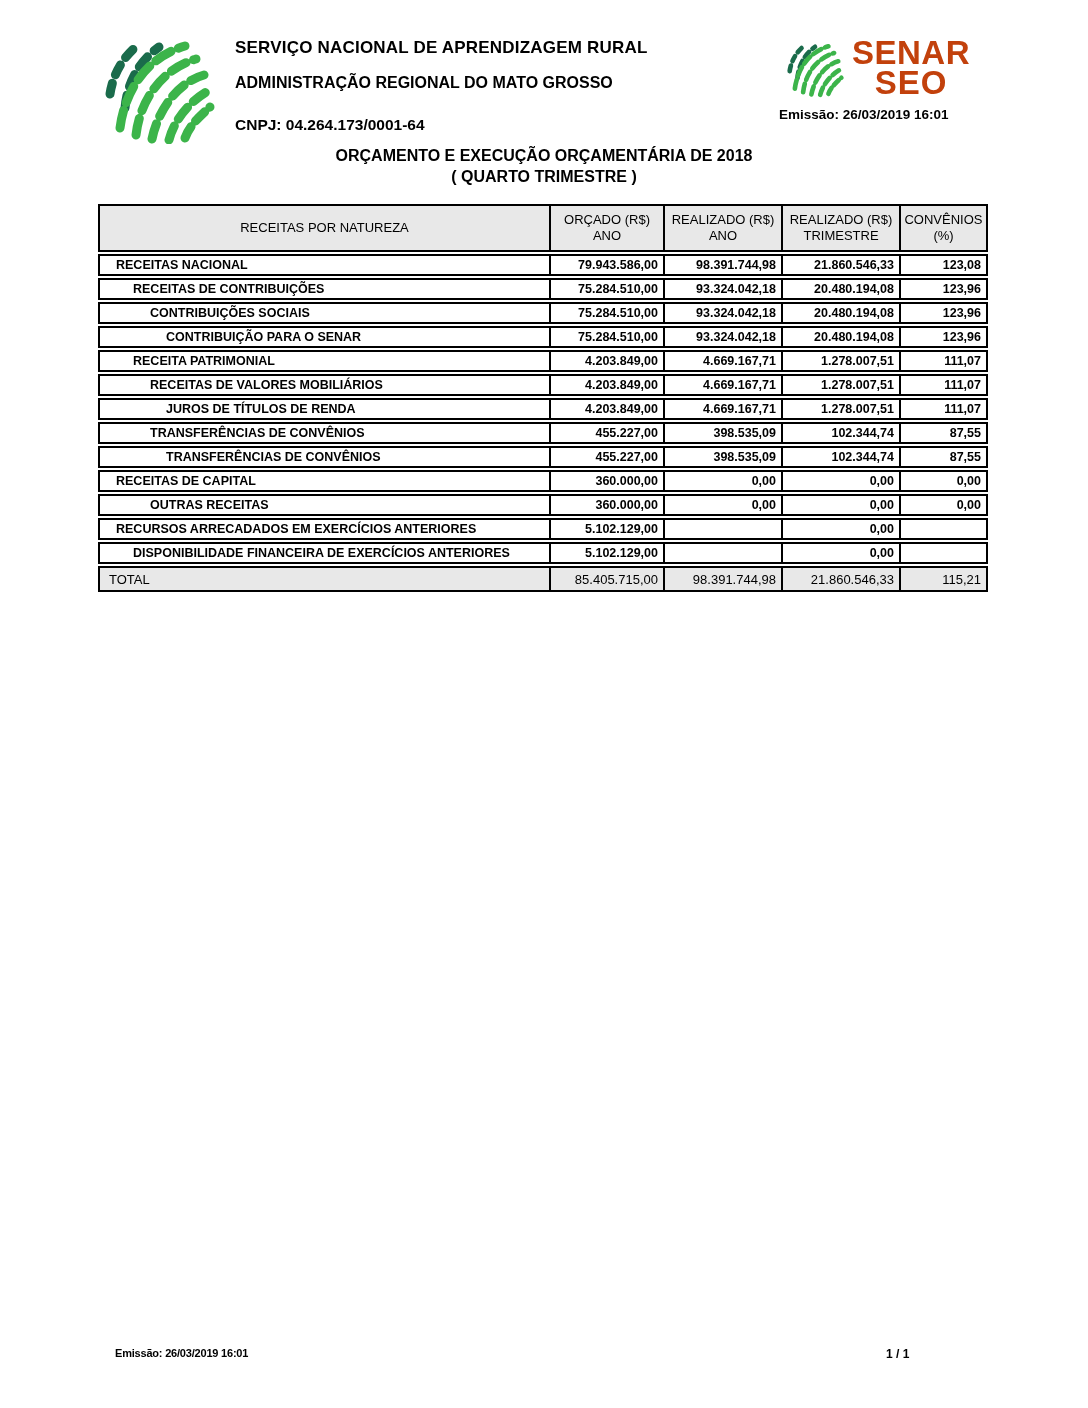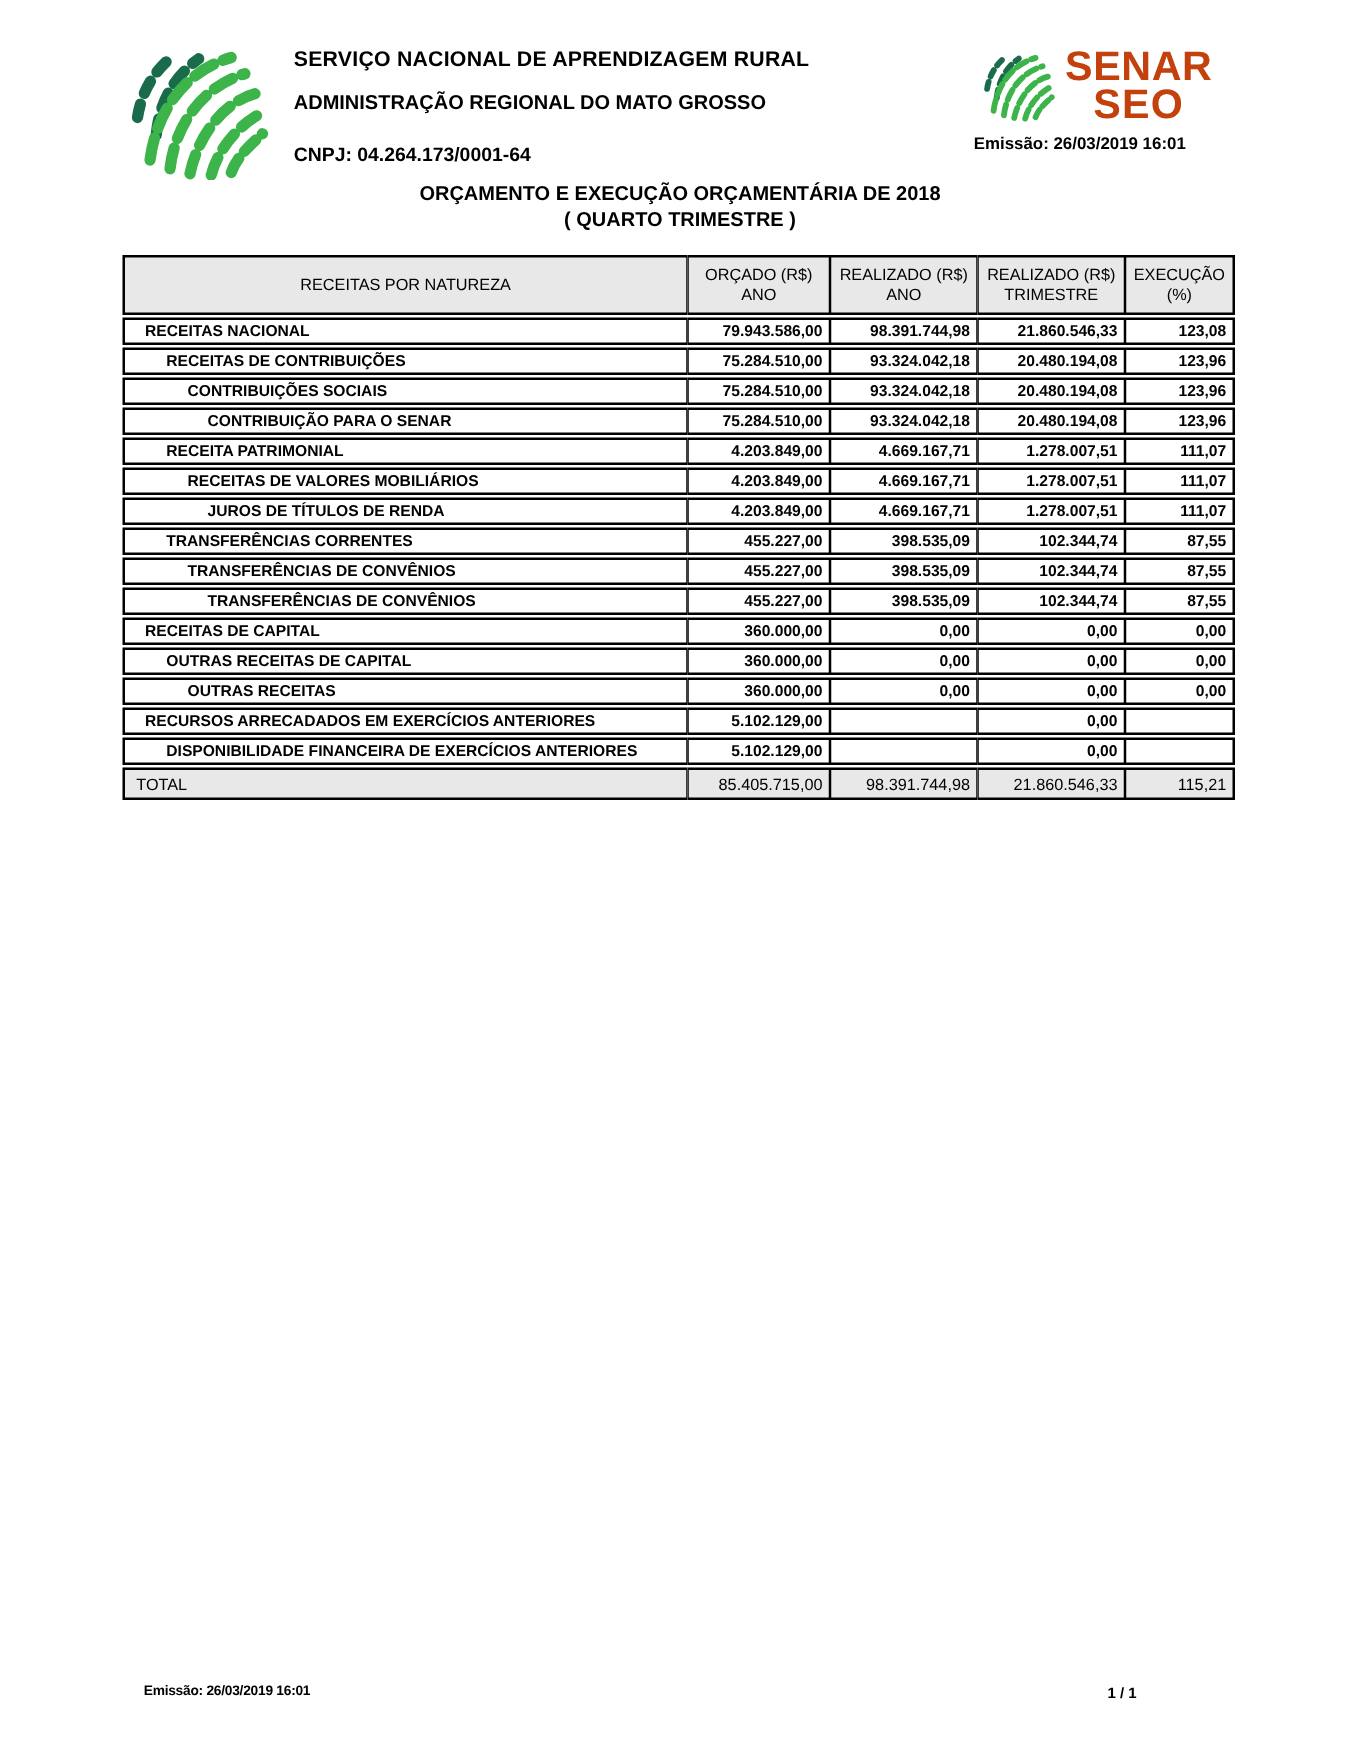--- a/index.html
+++ b/index.html
@@ -144,21 +144,21 @@
       <col style="width:118px">
       <col style="width:118px">
       <col style="width:88px">
     </colgroup>
     <thead>
       <tr>
         <th><span>RECEITAS POR NATUREZA</span></th>
         <th><span>ORÇADO (R$)</span><br><span>ANO</span></th>
         <th><span>REALIZADO (R$)</span><br><span>ANO</span></th>
         <th><span>REALIZADO (R$)</span><br><span>TRIMESTRE</span></th>
-        <th><span>EXECUÇÃO</span><br><span>(%)</span></th>
+        <th><span>CONVÊNIOS</span><br><span>(%)</span></th>
       </tr>
     </thead>
     <tbody id="rows-body">
         <tr>
           <td class="name ind1">RECEITAS NACIONAL</td>
           <td class="num">79.943.586,00</td>
           <td class="num">98.391.744,98</td>
           <td class="num">21.860.546,33</td>
           <td class="num">123,08</td>
         </tr>
@@ -198,49 +198,35 @@
           <td class="num">111,07</td>
         </tr>
         <tr>
           <td class="name ind4">JUROS DE TÍTULOS DE RENDA</td>
           <td class="num">4.203.849,00</td>
           <td class="num">4.669.167,71</td>
           <td class="num">1.278.007,51</td>
           <td class="num">111,07</td>
         </tr>
         <tr>
-          <td class="name ind2">TRANSFERÊNCIAS CORRENTES</td>
-          <td class="num">455.227,00</td>
-          <td class="num">398.535,09</td>
-          <td class="num">102.344,74</td>
-          <td class="num">87,55</td>
-        </tr>
-        <tr>
           <td class="name ind3">TRANSFERÊNCIAS DE CONVÊNIOS</td>
           <td class="num">455.227,00</td>
           <td class="num">398.535,09</td>
           <td class="num">102.344,74</td>
           <td class="num">87,55</td>
         </tr>
         <tr>
           <td class="name ind4">TRANSFERÊNCIAS DE CONVÊNIOS</td>
           <td class="num">455.227,00</td>
           <td class="num">398.535,09</td>
           <td class="num">102.344,74</td>
           <td class="num">87,55</td>
         </tr>
         <tr>
           <td class="name ind1">RECEITAS DE CAPITAL</td>
-          <td class="num">360.000,00</td>
-          <td class="num">0,00</td>
-          <td class="num">0,00</td>
-          <td class="num">0,00</td>
-        </tr>
-        <tr>
-          <td class="name ind2">OUTRAS RECEITAS DE CAPITAL</td>
           <td class="num">360.000,00</td>
           <td class="num">0,00</td>
           <td class="num">0,00</td>
           <td class="num">0,00</td>
         </tr>
         <tr>
           <td class="name ind3">OUTRAS RECEITAS</td>
           <td class="num">360.000,00</td>
           <td class="num">0,00</td>
           <td class="num">0,00</td>

